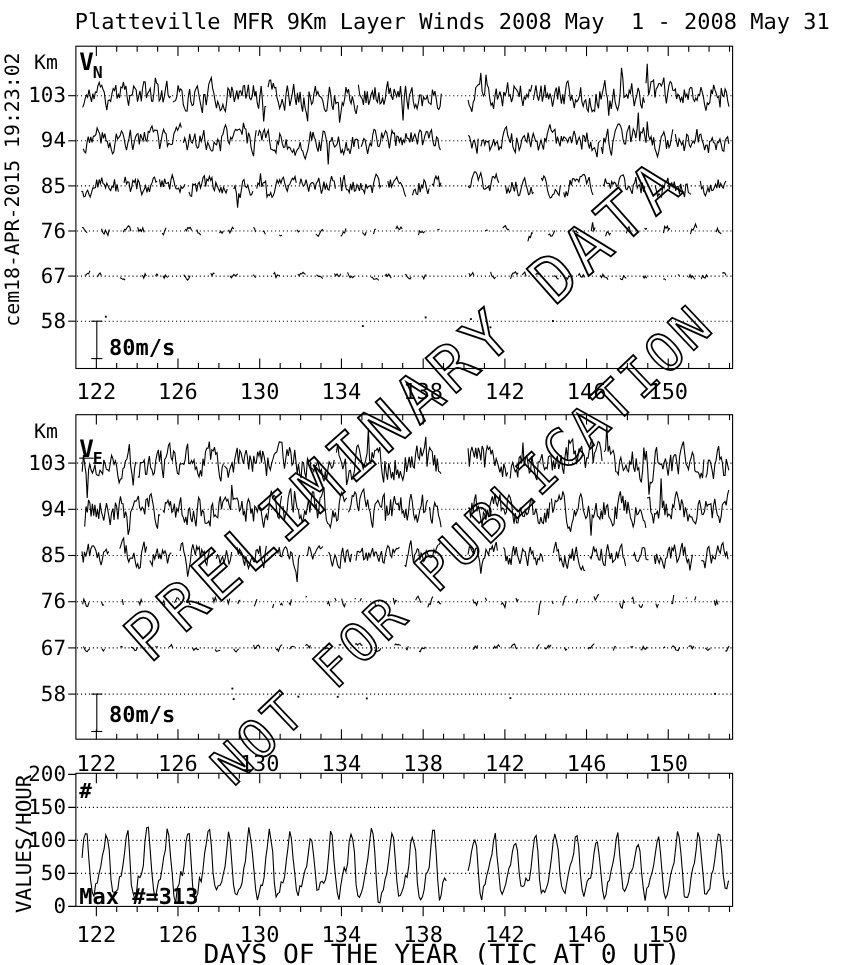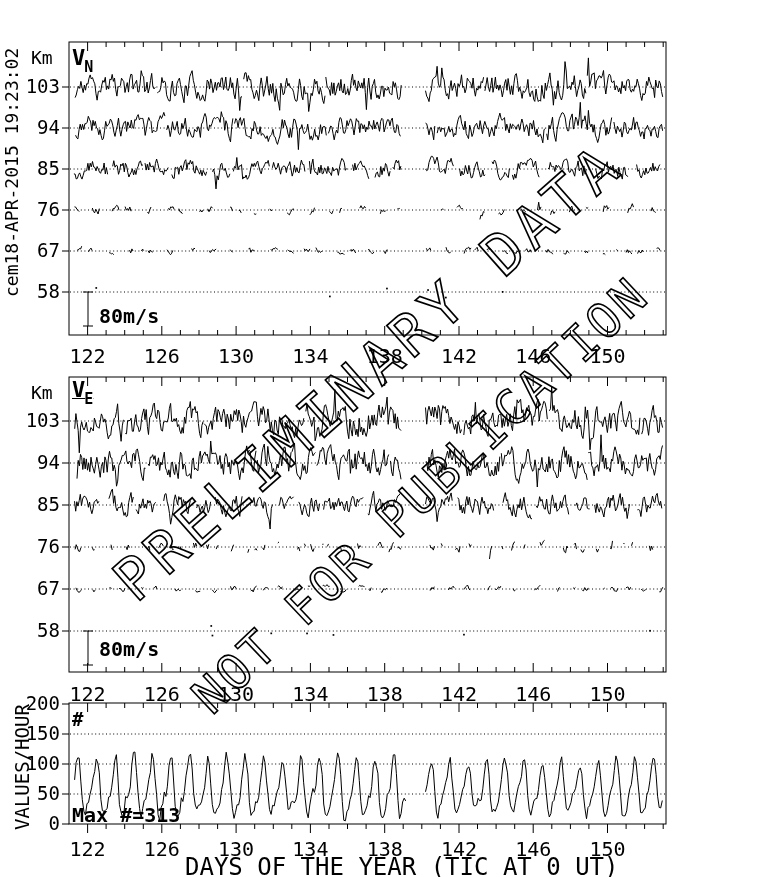--- a/index.html
+++ b/index.html
@@ -516,29 +516,30 @@
       <line x1="62" y1="764" x2="69" y2="764" stroke="#000"></line>
       <text x="60" y="770" text-anchor="end" font-size="19">100</text>
       <line x1="62" y1="734" x2="69" y2="734" stroke="#000"></line>
       <text x="60" y="740" text-anchor="end" font-size="19">150</text>
       <line x1="62" y1="704" x2="69" y2="704" stroke="#000"></line>
       <text x="60" y="710" text-anchor="end" font-size="19">200</text>
       <polyline points="74.6,779.9 76.1,762.6 77.7,757.9 79.2,758.1 80.8,781.1 82.3,799.6 83.9,811.2 85.4,815.1 87.0,803.5 88.5,802.6 90.0,794.3 91.6,787.9 93.1,777.8 94.7,771.6 96.2,759.1 97.8,763.0 99.3,772.8 100.9,799.5 102.4,810.6 104.0,811.3 105.5,810.2 107.1,808.7 108.6,797.1 110.2,796.4 111.7,787.2 113.3,774.8 114.8,760.7 116.4,754.7 117.9,777.2 119.4,804.4 121.0,811.9 122.5,817.3 124.1,811.2 125.6,796.5 127.2,797.9 128.7,794.4 130.3,786.9 131.8,764.9 133.4,752.4 134.9,752.0 136.5,772.4 138.0,792.4 139.6,808.5 141.1,818.0 142.7,808.5 144.2,800.5 145.8,799.3 147.3,790.0 148.8,779.5 150.4,772.5 151.9,753.4 153.5,759.6 155.0,778.3 156.6,794.5 158.1,814.8 159.7,820.7 161.2,807.2 162.8,803.8 164.3,792.0 165.9,796.4 167.4,786.2 169.0,765.9 170.5,758.3 172.1,757.9 173.6,781.0 175.2,806.3 176.7,814.3 178.2,815.8 179.8,812.4 181.3,797.8 182.9,801.5 184.4,791.6 186.0,775.8 187.5,767.0 189.1,755.9 190.6,754.1 192.2,769.0 193.7,793.7 195.3,805.1 196.8,808.9 198.4,805.2 199.9,805.0 201.5,801.9 203.0,794.5 204.6,787.8 206.1,773.4 207.7,756.1 209.2,763.6 210.7,783.9 212.3,804.5 213.8,812.5 215.4,813.3 216.9,809.1 218.5,807.2 220.0,803.0 221.6,789.5 223.1,783.0 224.7,765.1 226.2,752.2 227.8,762.2 229.3,773.9 230.9,791.5 232.4,808.6 234.0,818.4 235.5,812.3 237.1,804.7 238.6,804.9 240.1,797.5 241.7,779.2 243.2,768.4 244.8,753.5 246.3,763.5 247.9,774.1 249.4,802.6 251.0,815.4 252.5,812.4 254.1,811.3 255.6,801.7 257.2,802.7 258.7,797.2 260.3,782.4 261.8,770.7 263.4,755.8 264.9,762.2 266.5,780.9 268.0,794.3 269.5,809.5 271.1,814.4 272.6,805.3 274.2,806.0 275.7,798.1 277.3,791.0 278.8,787.8 280.4,774.9 281.9,762.5 283.5,764.3 285.0,776.8 286.6,792.7 288.1,809.4 289.7,808.8 291.2,802.1 292.8,801.2 294.3,803.0 295.9,799.8 297.4,792.0 298.9,775.8 300.5,755.6 302.0,759.3 303.6,782.2 305.1,797.7 306.7,812.0 308.2,817.8 309.8,805.0 311.3,796.2 312.9,788.5 314.4,792.4 316.0,785.2 317.5,764.8 319.1,758.3 320.6,762.7 322.2,774.4 323.7,804.0 325.3,814.2 326.8,815.7 328.3,812.1 329.9,806.8 331.4,797.8 333.0,788.8 334.5,779.6 336.1,764.6 337.6,752.9 339.2,758.3 340.7,774.8 342.3,801.6 343.8,820.3 345.4,820.8 346.9,811.7 348.5,808.9 350.0,799.7 351.6,794.4 353.1,783.7 354.7,769.6 356.2,757.7 357.8,761.6 359.3,780.6 360.8,801.4 362.4,814.6 363.9,814.2 365.5,810.2 367.0,805.8 368.6,795.7 370.1,797.6 371.7,786.5 373.2,767.0 374.8,761.3 376.3,766.3 377.9,773.2 379.4,802.4 381.0,815.2 382.5,818.0 384.1,815.1 385.6,808.7 387.2,794.6 388.7,792.7 390.2,788.5 391.8,769.0 393.3,754.9 394.9,754.8 396.4,773.7 398.0,800.7 399.5,818.7 401.1,813.5 402.6,802.0 404.2,798.2 405.7,800.9" fill="none" stroke="#000" stroke-width="1"></polyline>
       <polyline points="425.5,791.8 427.1,784.8 428.6,774.5 430.2,767.0 431.7,763.8 433.3,769.7 434.8,791.6 436.4,812.1 437.9,818.3 439.5,805.8 441.0,804.0 442.6,795.3 444.1,790.0 445.6,782.7 447.2,777.0 448.7,764.4 450.3,757.4 451.8,778.1 453.4,792.9 454.9,809.0 456.5,812.9 458.0,809.2 459.6,804.3 461.1,797.0 462.7,789.3 464.2,786.2 465.8,774.5 467.3,768.2 468.9,766.9 470.4,773.2 472.0,793.6 473.5,805.2 475.0,806.0 476.6,805.0 478.1,798.3 479.7,800.8 481.2,800.1 482.8,788.8 484.3,774.1 485.9,761.7 487.4,759.5 489.0,774.2 490.5,800.0 492.1,811.8 493.6,809.2 495.2,811.3 496.7,807.4 498.3,802.1 499.8,791.7 501.4,779.5 502.9,765.0 504.4,758.0 506.0,764.9 507.5,772.9 509.1,795.4 510.6,805.8 512.2,809.7 513.7,812.1 515.3,802.5 516.8,793.7 518.4,786.4 519.9,782.6 521.5,776.3 523.0,760.9 524.6,759.8 526.1,770.0 527.7,795.4 529.2,809.1 530.8,815.2 532.3,808.2 533.8,801.1 535.4,798.7 536.9,798.5 538.5,789.3 540.0,775.8 541.6,766.5 543.1,765.5 544.7,777.7 546.2,792.5 547.8,809.3 549.3,817.0 550.9,813.6 552.4,802.1 554.0,800.3 555.5,791.6 557.1,785.1 558.6,776.9 560.2,762.6 561.7,756.8 563.3,776.2 564.8,792.4 566.3,808.1 567.9,810.3 569.4,807.1 571.0,802.4 572.5,793.7 574.1,792.0 575.6,788.3 577.2,778.8 578.7,770.3 580.3,767.9 581.8,773.7 583.4,794.7 584.9,808.1 586.5,818.7 588.0,807.5 589.6,805.7 591.1,798.5 592.7,793.8 594.2,786.8 595.7,776.3 597.3,765.6 598.8,760.5 600.4,775.2 601.9,793.0 603.5,811.0 605.0,816.6 606.6,813.4 608.1,805.5 609.7,794.8 611.2,789.4 612.8,784.2 614.3,770.4 615.9,755.9 617.4,761.0 619.0,775.5 620.5,793.8 622.1,815.2 623.6,815.8 625.1,815.8 626.7,810.9 628.2,798.0 629.8,788.9 631.3,784.7 632.9,772.2 634.4,756.7 636.0,761.7 637.5,777.8 639.1,794.4 640.6,812.5 642.2,812.8 643.7,810.1 645.3,807.9 646.8,795.1 648.4,790.8 649.9,780.8 651.5,766.9 653.0,758.3 654.5,759.2 656.1,774.7 657.6,796.2 659.2,807.4 660.7,807.9 662.3,800.5" fill="none" stroke="#000" stroke-width="1"></polyline>
     </svg>
 
+  <div class="lbl" style="left:68px;top:9px;font-size:20px;">Platteville MFR 9Km Layer Winds 2008 May  1 - 2008 May 31</div>
 
   <div class="lbl rot" style="left:3px;top:297px;font-size:18px;">cem18-APR-2015 19:23:02</div>
 
   <div class="lbl" style="left:31px;top:49px;font-size:18px;">Km</div>
   <div class="lbl" style="left:31px;top:384px;font-size:18px;">Km</div>
 
   <div class="lbl" style="left:72px;top:47px;text-align:center;"><span class="pv">V</span><span class="ps">N</span></div>
 
-  <div class="lbl" style="left:72px;top:379px;text-decoration:underline;"><span class="pv">V</span><span class="ps">E</span></div>
+  <div class="lbl" style="left:72px;top:398px;text-decoration:underline;"><span class="pv">V</span><span class="ps">E</span></div>
 
   <div class="lbl bold" style="left:99px;top:306px;font-size:20px;">80m/s</div>
   <div class="lbl bold" style="left:99px;top:639px;font-size:20px;">80m/s</div>
 
   <div class="lbl rot" style="left:13px;top:830px;font-size:19px;">VALUES/HOUR</div>
 
   <div class="lbl bold" style="left:72px;top:710px;font-size:19px;">#</div>
 
   <div class="lbl bold" style="left:72px;top:805px;font-size:20px;">Max #=313</div>
 

